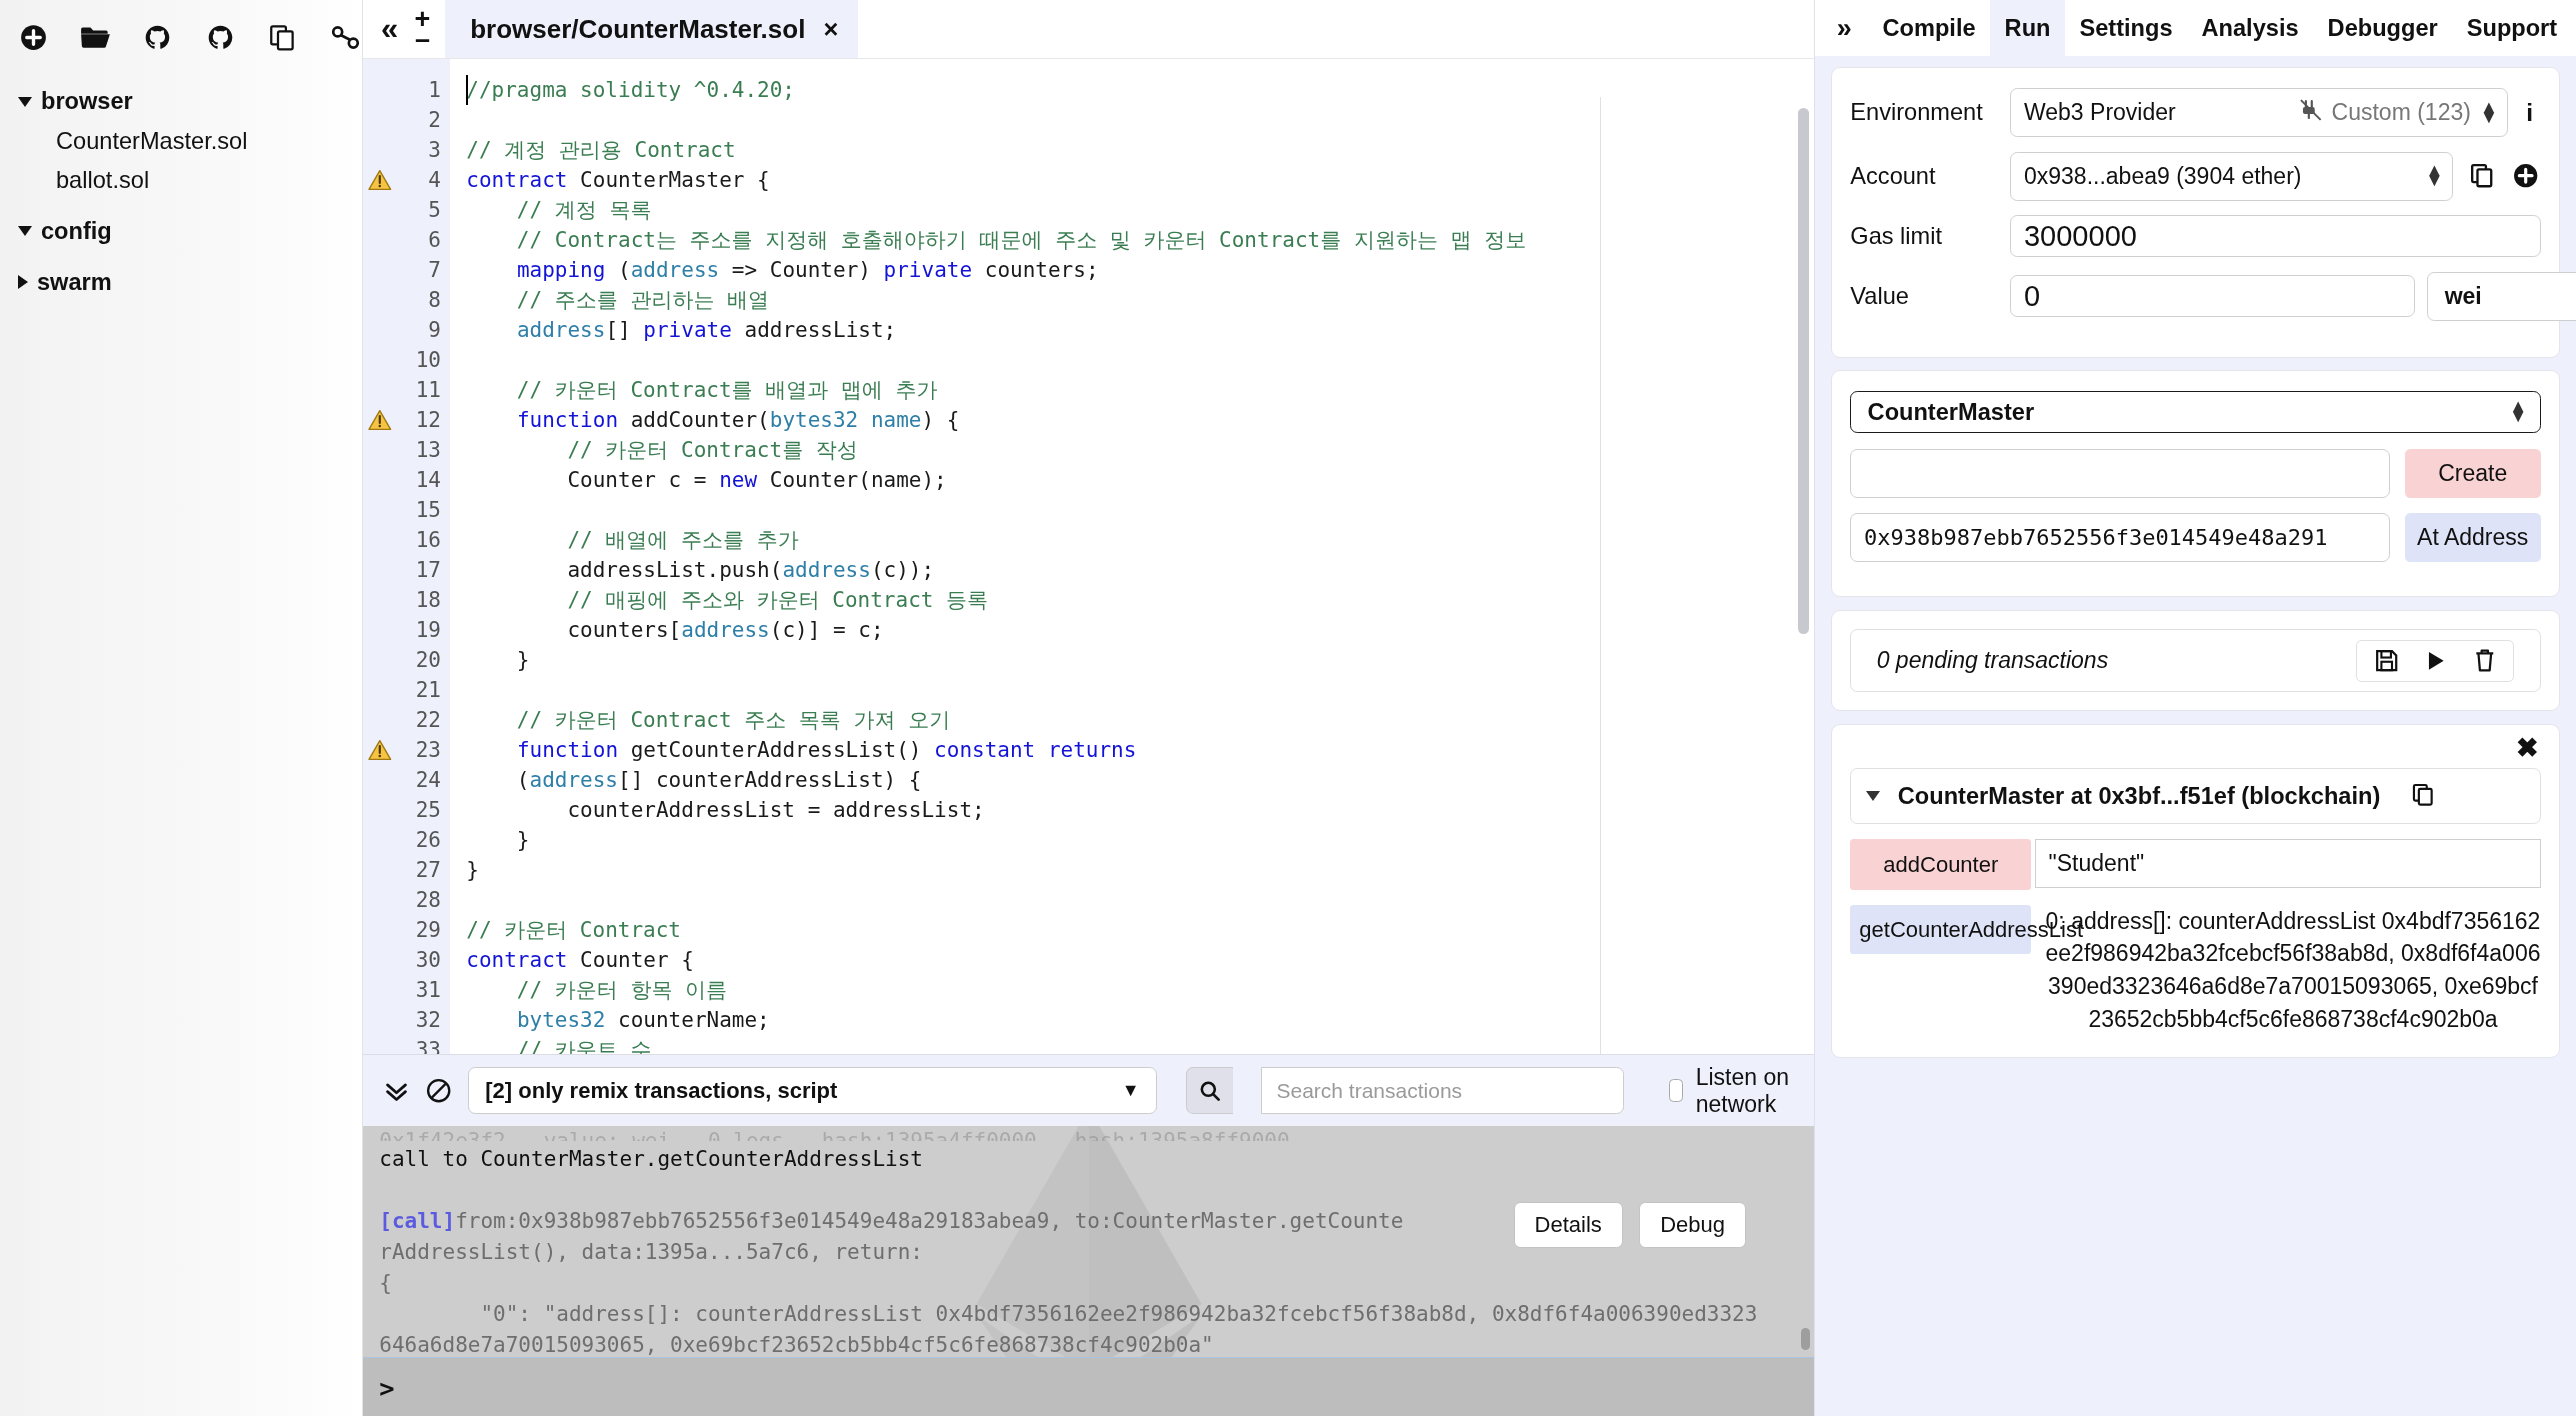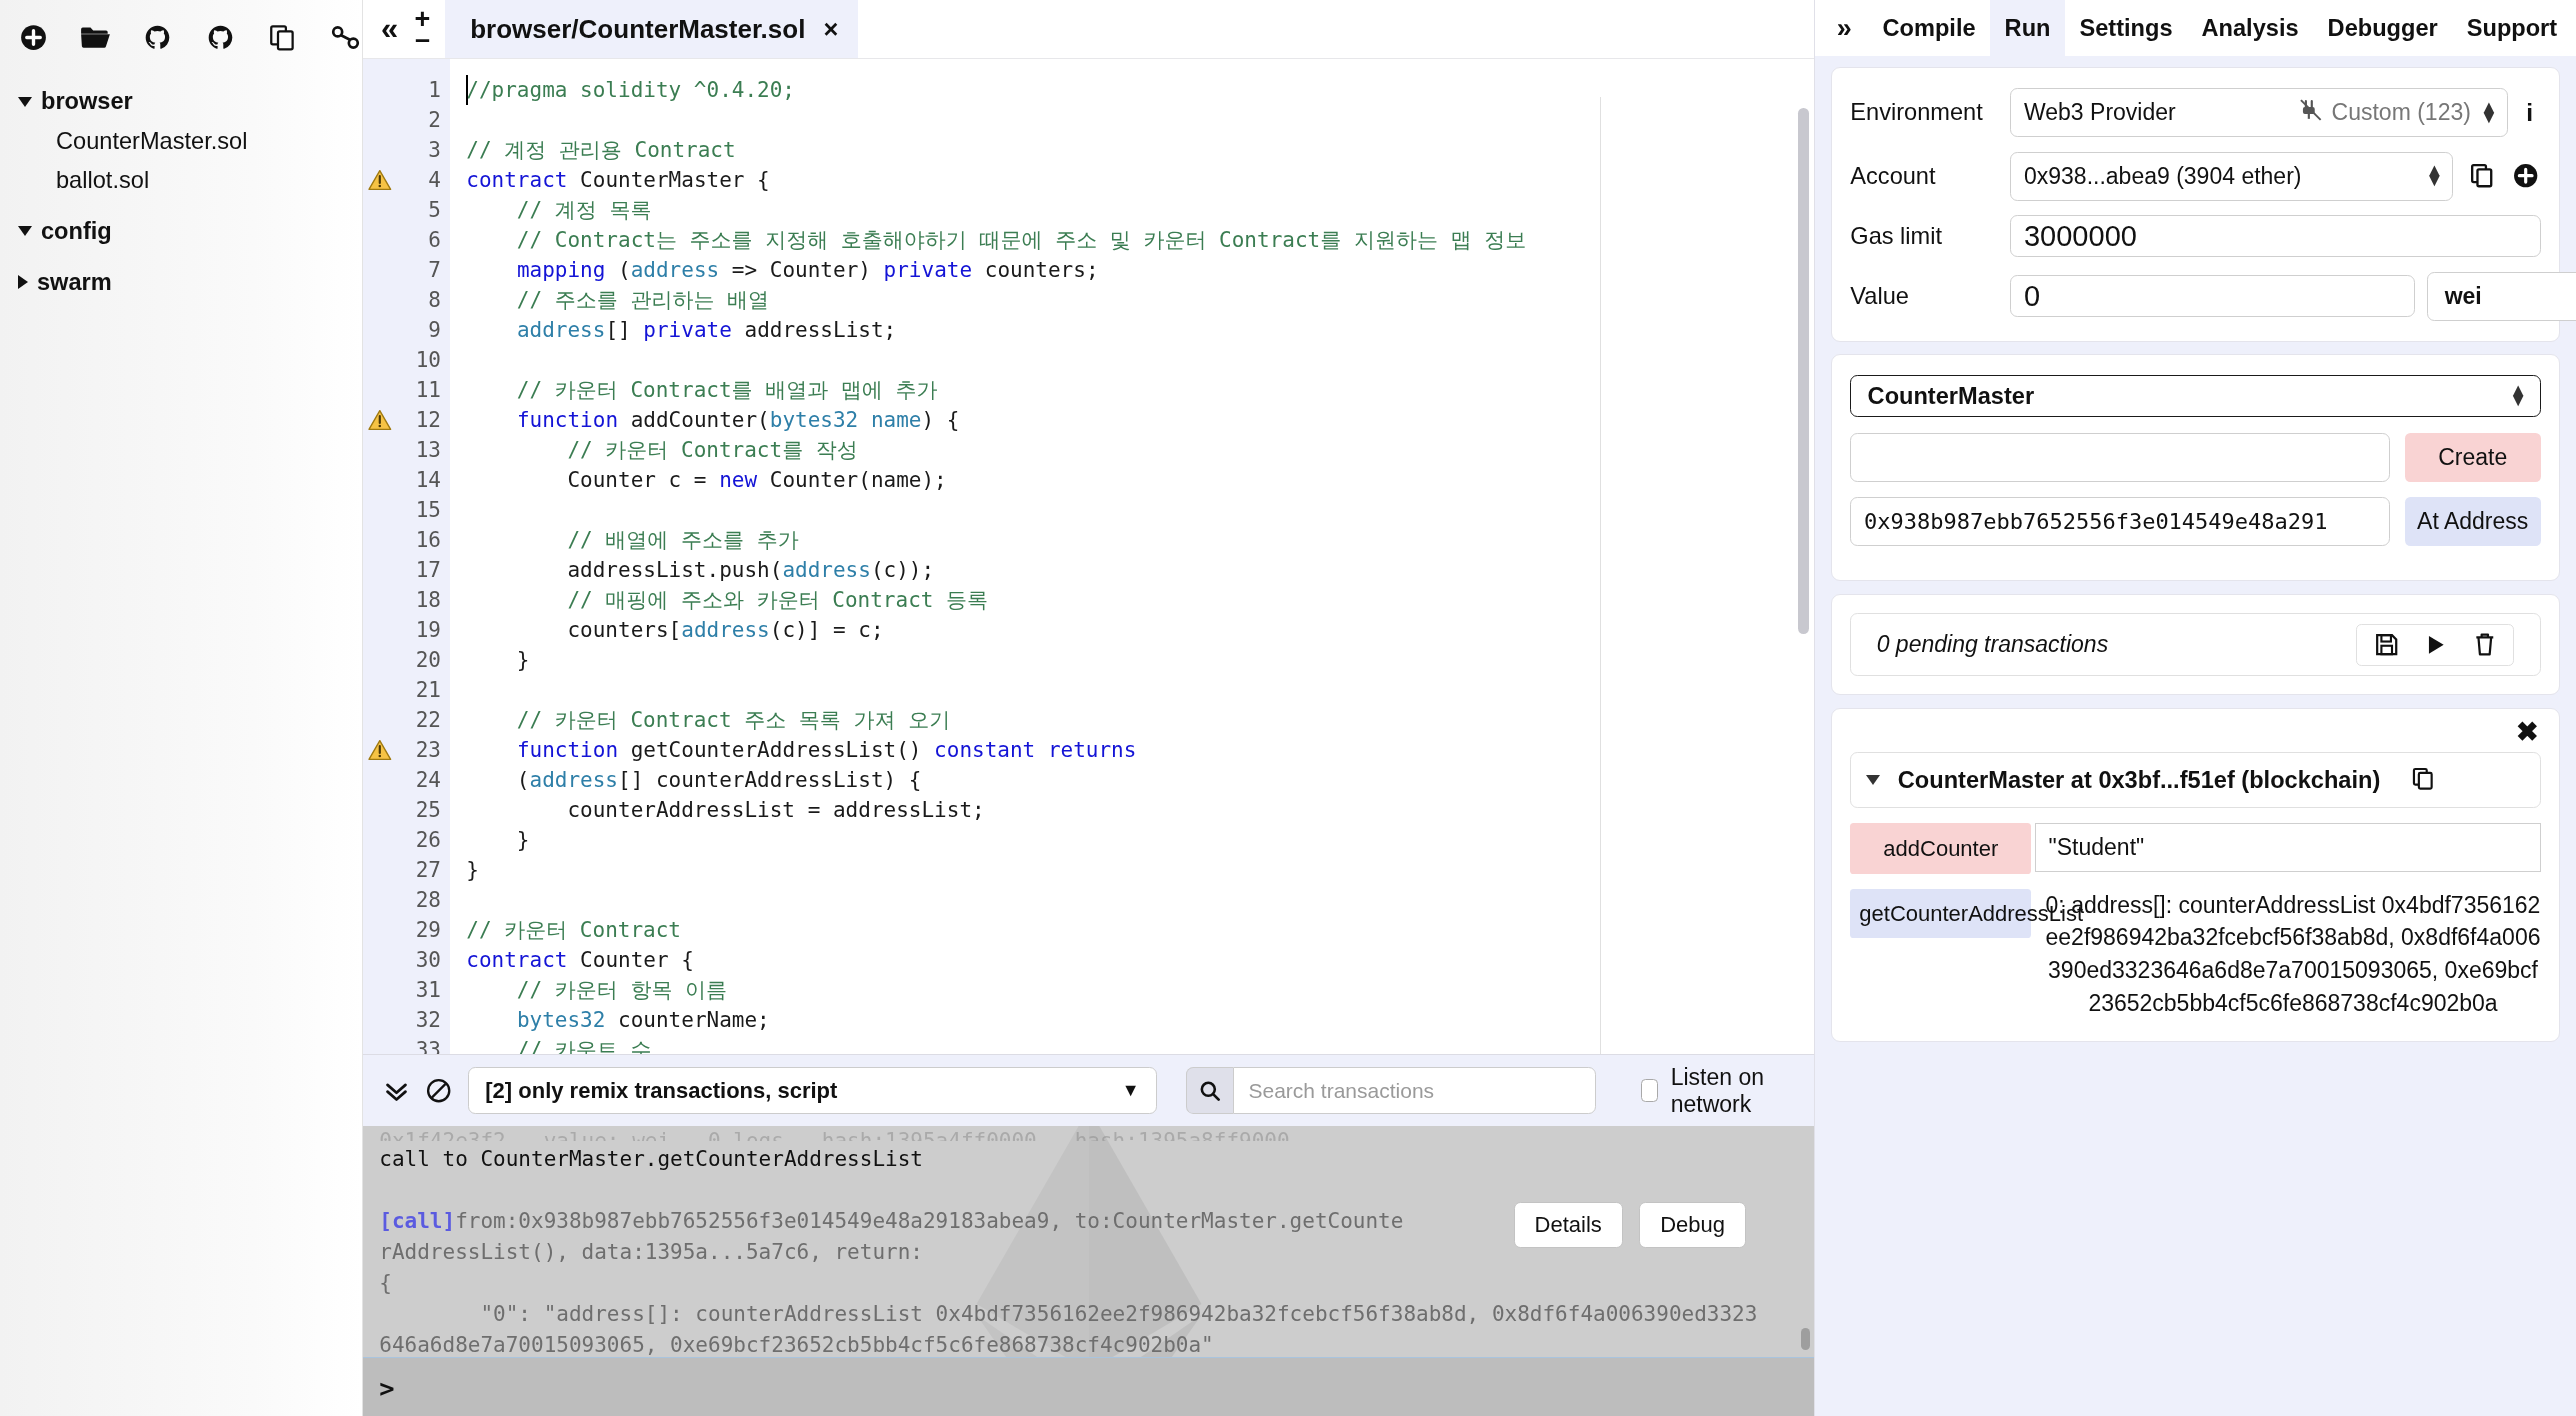--- a/index.html
+++ b/index.html
@@ -65,21 +65,21 @@
 
   
   .terminal { flex: 0 0 auto; height: 363px; background: #eef0fb; display: flex; flex-direction: column; border-top: 0.9px solid #dcdce4; }
   .term-toolbar { height: 71px; display: flex; align-items: center; padding: 0 20px 0 20px; gap: 16.3px; }
   .tt-icon { width: 34px; height: 34px; display:flex; align-items:center; justify-content:center; cursor: pointer; color: #111; }
   .tt-select {
     flex: 0 0 689px; height: 47px; background: #fff; border: 0.9px solid #ccc; border-radius: 7.3px;
     display: flex; align-items: center; padding: 0 16.3px; font-size: 22px; font-weight: bold; color: #111; cursor: pointer;
     justify-content: space-between;
   }
-  .tt-search-wrap { display: flex; align-items: flex-start; margin-left: 12.7px; }
+  .tt-search-wrap { display: flex; align-items: flex-start; margin-left: 12.7px; gap: 28px; }
   .tt-search-btn { width: 47px; height: 47px; background: #dfe0ea; border: 0.9px solid #ccc; border-right: none;
     border-radius: 7.3px 0 0 7.3px; display: flex; align-items: center; justify-content: center; cursor: pointer; }
   .tt-search-in { width: 363px; height: 47px; border: 0.9px solid #ccc; border-radius: 0 7.3px 7.3px 0; background: #fff;
     font-size: 21px; padding: 0 14.5px; color: #111; font-family: "Liberation Sans", sans-serif; outline: none; }
   .tt-search-in::placeholder { color: #9a9a9a; }
   .tt-listen { display: flex; align-items: center; gap: 12.7px; margin-left: 29px; cursor: pointer; }
   .tt-cb { width: 23.6px; height: 23.6px; border: 0.9px solid #a9a9a9; border-radius: 4.5px; background: #fff; }
   .tt-listen-label { font-size: 23px; color: #111; }
 
   .term-body { flex: 1 1 auto; background: #cdcdcd; position: relative; overflow: hidden; padding: 0 0 0 0; }
@@ -101,21 +101,21 @@
   .rightpanel { width: 762px; flex: 0 0 762px; background: #eef0fb; height: 1417px; display: flex; flex-direction: column; border-left: 0.9px solid #e0e0e8; }
   .rp-tabs { height: 56px; display: flex; align-items: center; background: #fff; padding-left: 9px; }
   .rp-chev { font-size: 27px; padding: 0 16.3px 0 12.7px; color: #111; font-weight: bold; cursor: pointer; }
   .rp-tab { font-size: 23.6px; font-weight: bold; color: #111; padding: 0 14.5px; height: 56px; display: flex; align-items: center; cursor: pointer; }
   .rp-tab.active { background: #eef0fb; }
   .rp-body { flex: 1 1 auto; padding: 11px 16.3px 0 16.3px; overflow: hidden; }
 
   .card { background: #fff; border-radius: 9px; border: 0.9px solid #e4e4ec; margin-bottom: 12.7px; padding: 20px 18px; }
 
   .frow { display: flex; align-items: center; margin-bottom: 14.5px; }
-  .frow:last-child { margin-bottom: 0; }
+  .frow:last-child { margin-bottom: 16px; }
   .flabel { width: 160px; flex: 0 0 160px; font-size: 23.6px; color: #111; }
   .finput {
     flex: 1 1 auto; height: 42px; border: 0.9px solid #cfcfcf; border-radius: 7.3px;
     background: #fff; font-size: 29px; padding: 0 12.7px; color: #111; outline: none;
     font-family: "Liberation Sans", sans-serif;
   }
   .fselect {
     flex: 1 1 auto; height: 49px; border: 0.9px solid #cfcfcf; border-radius: 7.3px; background: #fff;
     display: flex; align-items: center; padding: 0 9px 0 12.7px; font-size: 23px; color: #111; cursor: pointer; gap: 9px;
   }

